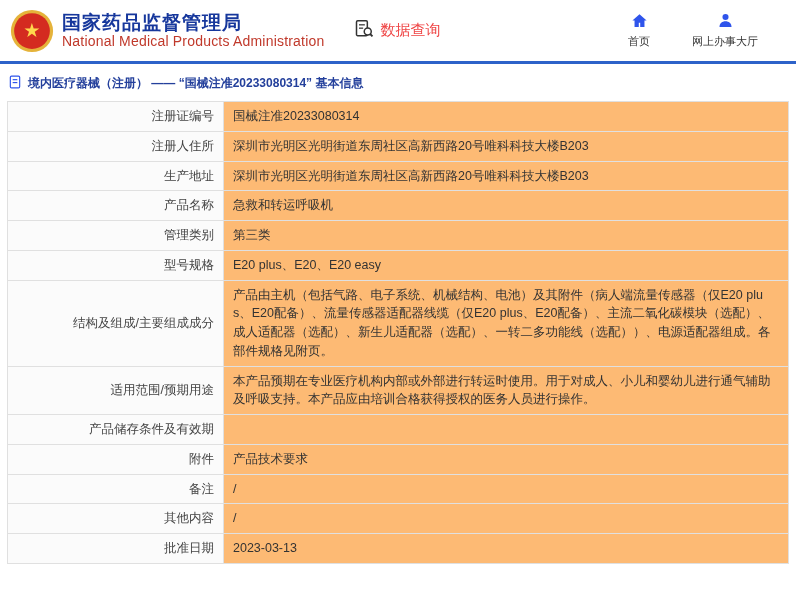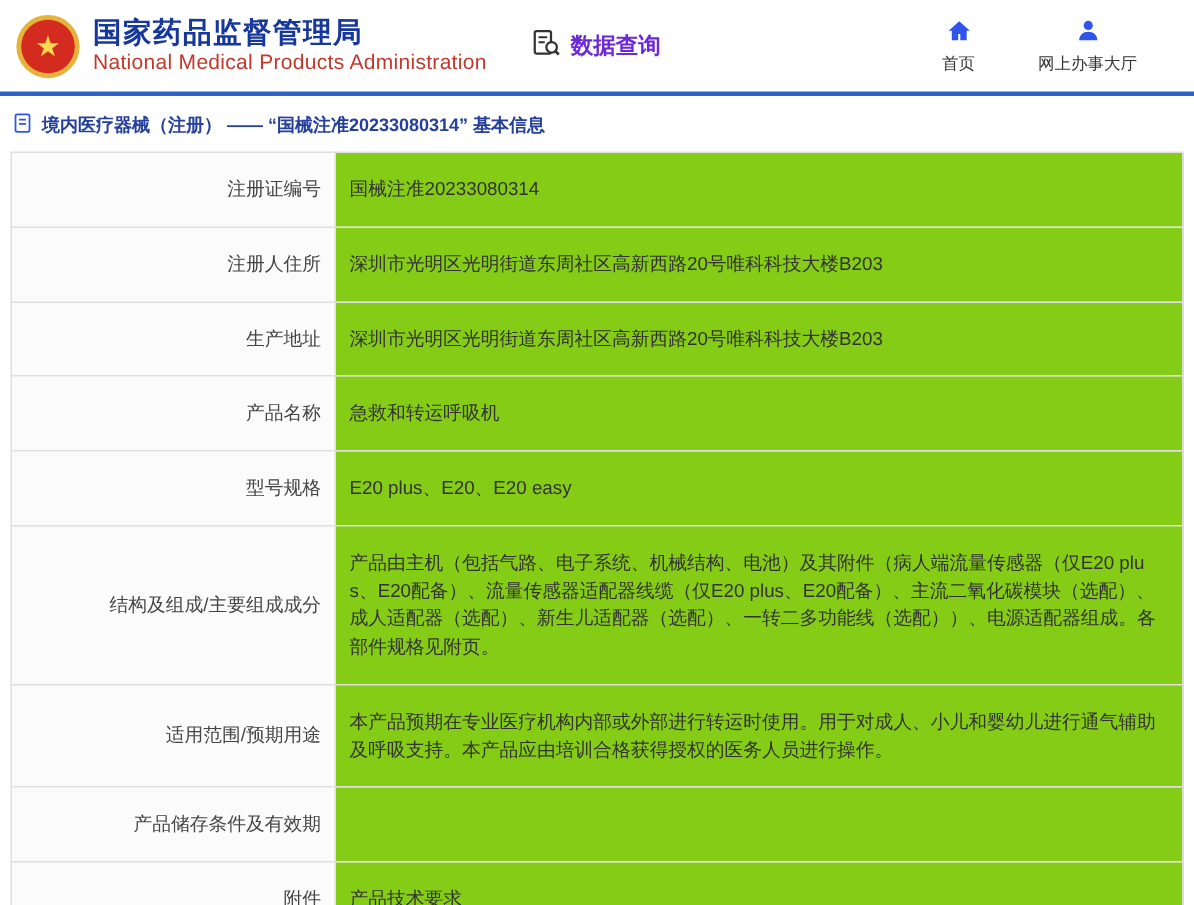--- a/index.html
+++ b/index.html
@@ -18,21 +18,21 @@
     border-bottom:3px solid #2d62c9;
   }
   .logo-block { display:flex; align-items:center; gap:8px; }
   .emblem { width:44px; height:44px; flex:0 0 auto; }
   .titles { display:flex; flex-direction:column; justify-content:center; }
   .title-cn { font-size:19px; font-weight:bold; color:#16379c; letter-spacing:1px; line-height:1.15; }
   .title-en { font-size:14px; color:#c0392b; margin-top:0; letter-spacing:.2px; }
 
   .data-query {
     display:flex; align-items:center; gap:6px;
-    margin-left:30px; font-size:15px; font-weight:bold; color:#6d28d9;
+    margin-left:30px; font-size:15px; font-weight:normal; color:#ef4444;
     cursor:pointer;
     text-align:center;
   }
 
   .right-nav { margin-left:auto; display:flex; gap:36px; padding-right:24px; }
   .nav-item {
     display:flex; flex-direction:column; align-items:center; gap:3px;
     font-size:11px; color:#333; cursor:pointer; min-width:34px;
   }
 
@@ -41,33 +41,33 @@
     display:flex; align-items:center; gap:6px;
     padding:11px 8px 9px 8px;
     font-size:12px; font-weight:bold; color:#24409c;
   }
 
   
   .table-wrap { padding:0 7px 10px 7px; }
   table.info-table { width:100%; border-collapse:collapse; font-size:12.5px; table-layout:fixed; }
   .info-table th, .info-table td {
     border:1px solid #e0e0e0;
-    padding:15px 9px;
+    padding:5px 9px;
     vertical-align:middle;
     line-height:1.5;
     word-break:break-all;
   }
   .info-table th {
     width:216px;
     background:#fbfbfb;
     text-align:right;
     font-weight:normal;
     color:#444;
   }
-  .info-table td { text-align:left; color:#333; background:#84cc16; }
+  .info-table td { text-align:left; color:#333; background:#fdba74; }
   .info-table td:empty::after { content:"\00a0"; }
 </style>
 </head>
 <body>
 
 <header class="site-header">
   <div class="logo-block">
     <div class="emblem">
       <svg viewBox="0 0 48 48" width="44" height="44" aria-hidden="true">
         <circle cx="24" cy="24" r="23" fill="#e5b33a"></circle>
@@ -139,20 +139,24 @@
   </tr>
         <tr>
     <th>生产地址</th>
     <td>深圳市光明区光明街道东周社区高新西路20号唯科科技大楼B203</td>
   </tr>
         <tr>
     <th>产品名称</th>
     <td>急救和转运呼吸机</td>
   </tr>
         <tr>
+    <th>管理类别</th>
+    <td>第三类</td>
+  </tr>
+        <tr>
     <th>型号规格</th>
     <td>E20 plus、E20、E20 easy</td>
   </tr>
         <tr>
     <th>结构及组成/主要组成成分</th>
     <td>产品由主机（包括气路、电子系统、机械结构、电池）及其附件（病人端流量传感器（仅E20 plus、E20配备）、流量传感器适配器线缆（仅E20 plus、E20配备）、主流二氧化碳模块（选配）、成人适配器（选配）、新生儿适配器（选配）、一转二多功能线（选配））、电源适配器组成。各部件规格见附页。</td>
   </tr>
         <tr>
     <th>适用范围/预期用途</th>
     <td>本产品预期在专业医疗机构内部或外部进行转运时使用。用于对成人、小儿和婴幼儿进行通气辅助及呼吸支持。本产品应由培训合格获得授权的医务人员进行操作。</td>

